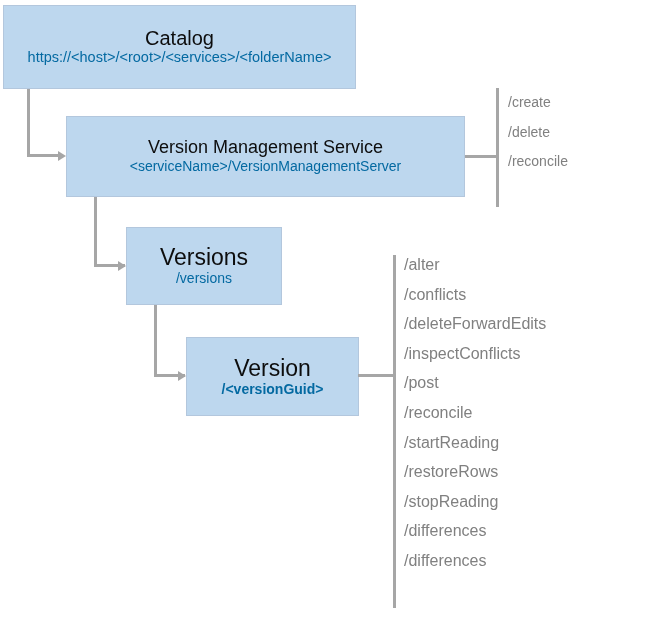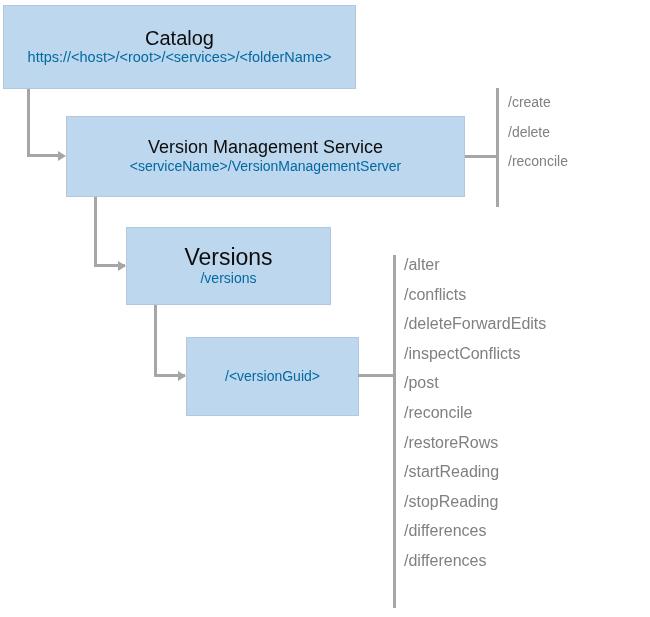--- a/index.html
+++ b/index.html
@@ -48,30 +48,30 @@
   #node-catalog .node-title { font-size: 20px; margin-bottom: 1px; }
   #node-catalog .node-sub { font-size: 14.5px; }
 
   #node-vms {
     left: 66px; top: 116px; width: 399px; height: 81px;
   }
   #node-vms .node-title { font-size: 18px; margin-bottom: 2px; }
   #node-vms .node-sub { font-size: 14px; }
 
   #node-versions {
-    left: 126px; top: 227px; width: 205px; height: 78px; text-align: right;
+    left: 126px; top: 227px; width: 156px; height: 78px; text-align: right;
   }
   #node-versions .node-title { font-size: 23px; margin-bottom: 2px; }
   #node-versions .node-sub { font-size: 14px; }
 
   #node-version {
     left: 186px; top: 337px; width: 173px; height: 79px;
   }
   #node-version .node-title { font-size: 23px; margin-bottom: 2px; }
-  #node-version .node-sub { font-size: 14px; }
+  #node-version .node-sub { font-size: 14px; font-weight: bold; }
 
   
   .conn {
     position: absolute;
     background: #a6a6a6;
   }
   .arrow-head {
     position: absolute;
     width: 0; height: 0;
     border-top: 5px solid transparent;
@@ -142,33 +142,34 @@
   <div class="node" id="node-versions">
     <div class="node-title">Versions</div>
     <div class="node-sub">/versions</div>
   </div>
 
   <div class="conn" style="left:154px; top:305px; width:3px; height:72px;"></div>
   <div class="conn" style="left:154px; top:374px; width:31px; height:3px;"></div>
   <div class="arrow-head" style="left:178px; top:370.5px;"></div>
 
   <div class="node" id="node-version">
+    <div class="node-title">Version</div>
     <div class="node-sub">/&lt;versionGuid&gt;</div>
   </div>
 
   <div class="stub" style="left:358px; top:374px; width:37px;"></div>
   <div class="bracket" style="left:393px; top:255px; height:353px;"></div>
 
   <ul class="endpoints" id="endpoints-version">
     <li>/alter</li>
     <li>/conflicts</li>
     <li>/deleteForwardEdits</li>
     <li>/inspectConflicts</li>
     <li>/post</li>
     <li>/reconcile</li>
+    <li>/startReading</li>
     <li>/restoreRows</li>
-    <li>/startReading</li>
     <li>/stopReading</li>
     <li>/differences</li>
     <li>/differences</li>
   </ul>
 
 </div>
 
 </body></html>

